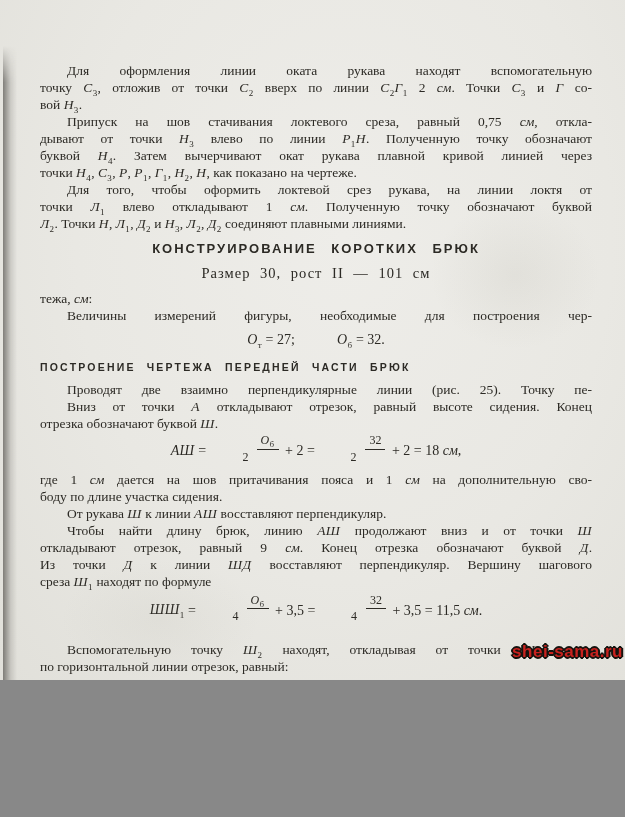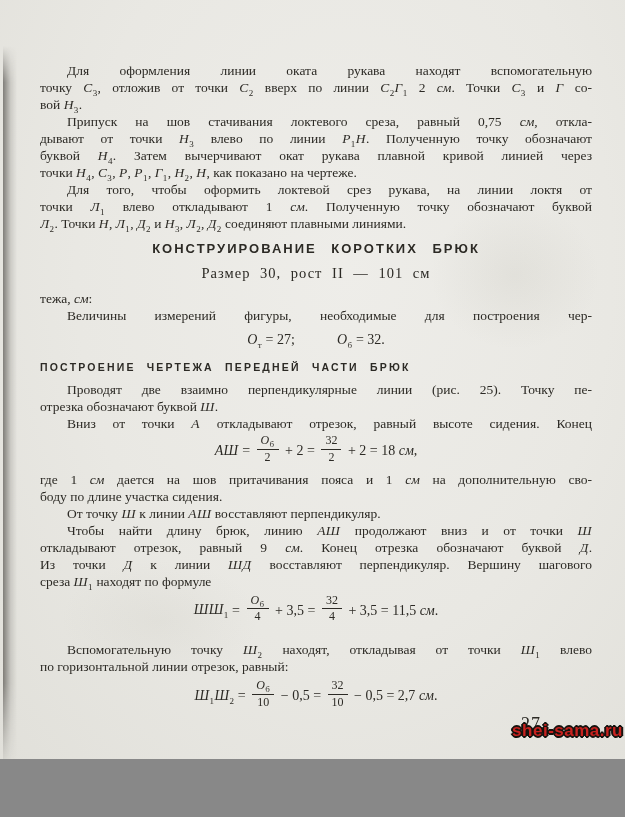--- a/index.html
+++ b/index.html
@@ -1,17 +1,17 @@
 <!DOCTYPE html>
 <html><head>
 <meta charset="utf-8">
 <style>
   html,body{margin:0;padding:0;background:#888;}
   .page{
-    position:relative;width:625px;height:759px;overflow:hidden;
+    position:relative;width:625px;height:680px;overflow:hidden;
     background:radial-gradient(ellipse at 55% 35%, #eeede9 0%, #e9e8e3 55%, #e1e0da 100%);
     font-family:"Liberation Serif", serif;
     color:#2c2a25;
   }
   .gutter-shadow{
     position:absolute;left:3px;top:46px;width:14px;height:724px;
     background:linear-gradient(to right, rgba(45,42,38,0.55), rgba(45,42,38,0.14) 55%, rgba(45,42,38,0) 100%);
     -webkit-mask-image:linear-gradient(to bottom, transparent 0, #000 5%, #000 88%, transparent 100%);
     mask-image:linear-gradient(to bottom, transparent 0, #000 5%, #000 88%, transparent 100%);
   }
@@ -41,21 +41,21 @@
   }
   .formula{text-align:center;font-size:14px;line-height:20px;}
   .formula.f-plain{margin:6px 0 10px;}
   .formula.f-frac{margin:4px 0 4px;}
   .formula.f-frac2{margin:6px 0 15px;}
   .formula.f-frac3{margin:6px 0 0;}
   .frac{
     display:inline-block;vertical-align:middle;text-align:center;
     font-size:12px;line-height:1.15;margin:0 3px;transform:translateY(-2px);
   }
-  .frac .num{display:block;border-bottom:1px solid currentColor;padding:0 4px 1px;}
+  .frac .num{display:block;border-bottom:1px solid currentColor;padding:0 4px 1px;margin-left:44px;}
   .frac .den{display:block;padding-top:1px;}
   .gap{display:inline-block;}
   .page-number{position:absolute;top:714px;right:84px;font-size:18px;letter-spacing:1px;}
   .watermark{
     position:absolute;right:2px;bottom:18px;
     font-family:Liberation Sans, sans-serif;font-weight:bold;font-size:17px;letter-spacing:0.5px;
     color:var(--wm-color,#c8221f);
     text-shadow:-2px 0 0 #15130f, 2px 0 0 #15130f, 0 -2px 0 #15130f, 0 2px 0 #15130f,
                 -1px -1px 0 #15130f, 1px -1px 0 #15130f, -1px 1px 0 #15130f, 1px 1px 0 #15130f;
   }
@@ -90,30 +90,30 @@
       <p class="para">
         <span class="line"><span>тежа, </span><i>см</i><span>:</span></span>
         <span class="line ind j"><span>Величины измерений фигуры, необходимые для построения чер-</span></span>
       </p>
       <div class="formula f-plain"><i class="var">О<sub>т</sub></i><span> = 27;</span><span class="gap" style="width: 3em;"></span><i class="var">О<sub>б</sub></i><span> = 32.</span></div>
       <div class="h3">ПОСТРОЕНИЕ ЧЕРТЕЖА ПЕРЕДНЕЙ ЧАСТИ БРЮК</div>
       <p class="para">
         <span class="line ind j"><span>Проводят две взаимно перпендикулярные линии (рис. 25). Точку пе-</span></span>
       </p>
       <p class="para">
+        <span class="line ind j"><span>Вниз от точки </span><i class="var">А</i><span> откладывают отрезок, равный высоте сидения. Конец</span></span>
         <span class="line"><span>отрезка обозначают буквой </span><i class="var">Ш</i><span>.</span></span>
-        <span class="line ind j"><span>Вниз от точки </span><i class="var">А</i><span> откладывают отрезок, равный высоте сидения. Конец</span></span>
       </p>
       <div class="formula f-frac"><i class="var">АШ</i><span> = </span><span class="frac"><span class="num"><i class="var">О<sub>б</sub></i></span><span class="den">2</span></span><span> + 2 = </span><span class="frac"><span class="num"><span>32</span></span><span class="den">2</span></span><span> + 2 = 18 </span><i>см</i><span>,</span></div>
       <p class="para">
         <span class="line j"><span>где 1 </span><i>см</i><span> дается на шов притачивания пояса и 1 </span><i>см</i><span> на дополнительную сво-</span></span>
         <span class="line"><span>боду по длине участка сидения.</span></span>
       </p>
       <p class="para">
-        <span class="line ind"><span>От точку </span><i class="var">Ш</i><span> к линии </span><i class="var">АШ</i><span> восставляют перпендикуляр.</span></span>
+        <span class="line ind"><span>От рукава </span><i class="var">Ш</i><span> к линии </span><i class="var">АШ</i><span> восставляют перпендикуляр.</span></span>
       </p>
       <p class="para">
         <span class="line ind j"><span>Чтобы найти длину брюк, линию </span><i class="var">АШ</i><span> продолжают вниз и от точки </span><i class="var">Ш</i></span>
         <span class="line j"><span>откладывают отрезок, равный 9 </span><i>см</i><span>. Конец отрезка обозначают буквой </span><i class="var">Д</i><span>.</span></span>
         <span class="line j"><span>Из точки </span><i class="var">Д</i><span> к линии </span><i class="var">ШД</i><span> восставляют перпендикуляр. Вершину шагового</span></span>
         <span class="line"><span>среза </span><i class="var">Ш<sub>1</sub></i><span> находят по формуле</span></span>
       </p>
       <div class="formula f-frac2"><i class="var">ШШ<sub>1</sub></i><span> = </span><span class="frac"><span class="num"><i class="var">О<sub>б</sub></i></span><span class="den">4</span></span><span> + 3,5 = </span><span class="frac"><span class="num"><span>32</span></span><span class="den">4</span></span><span> + 3,5 = 11,5 </span><i>см</i><span>.</span></div>
       <p class="para">
         <span class="line ind j"><span>Вспомогательную точку </span><i class="var">Ш<sub>2</sub></i><span> находят, откладывая от точки </span><i class="var">Ш<sub>1</sub></i><span> влево</span></span>

